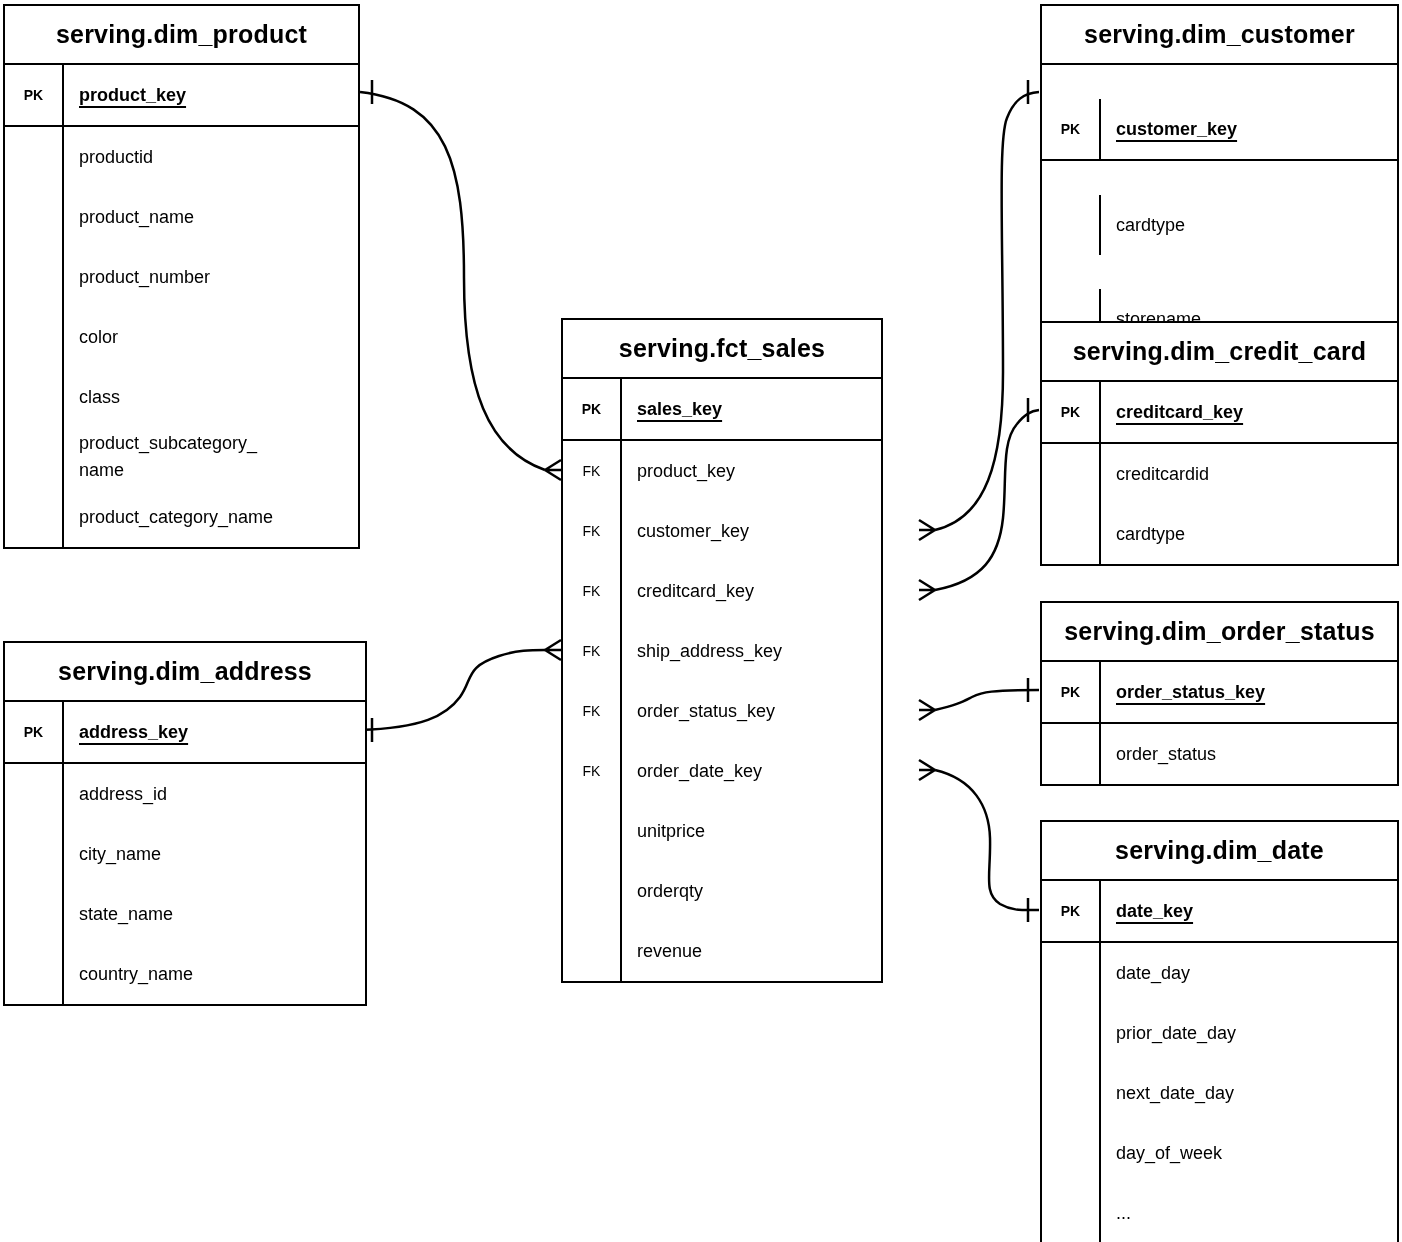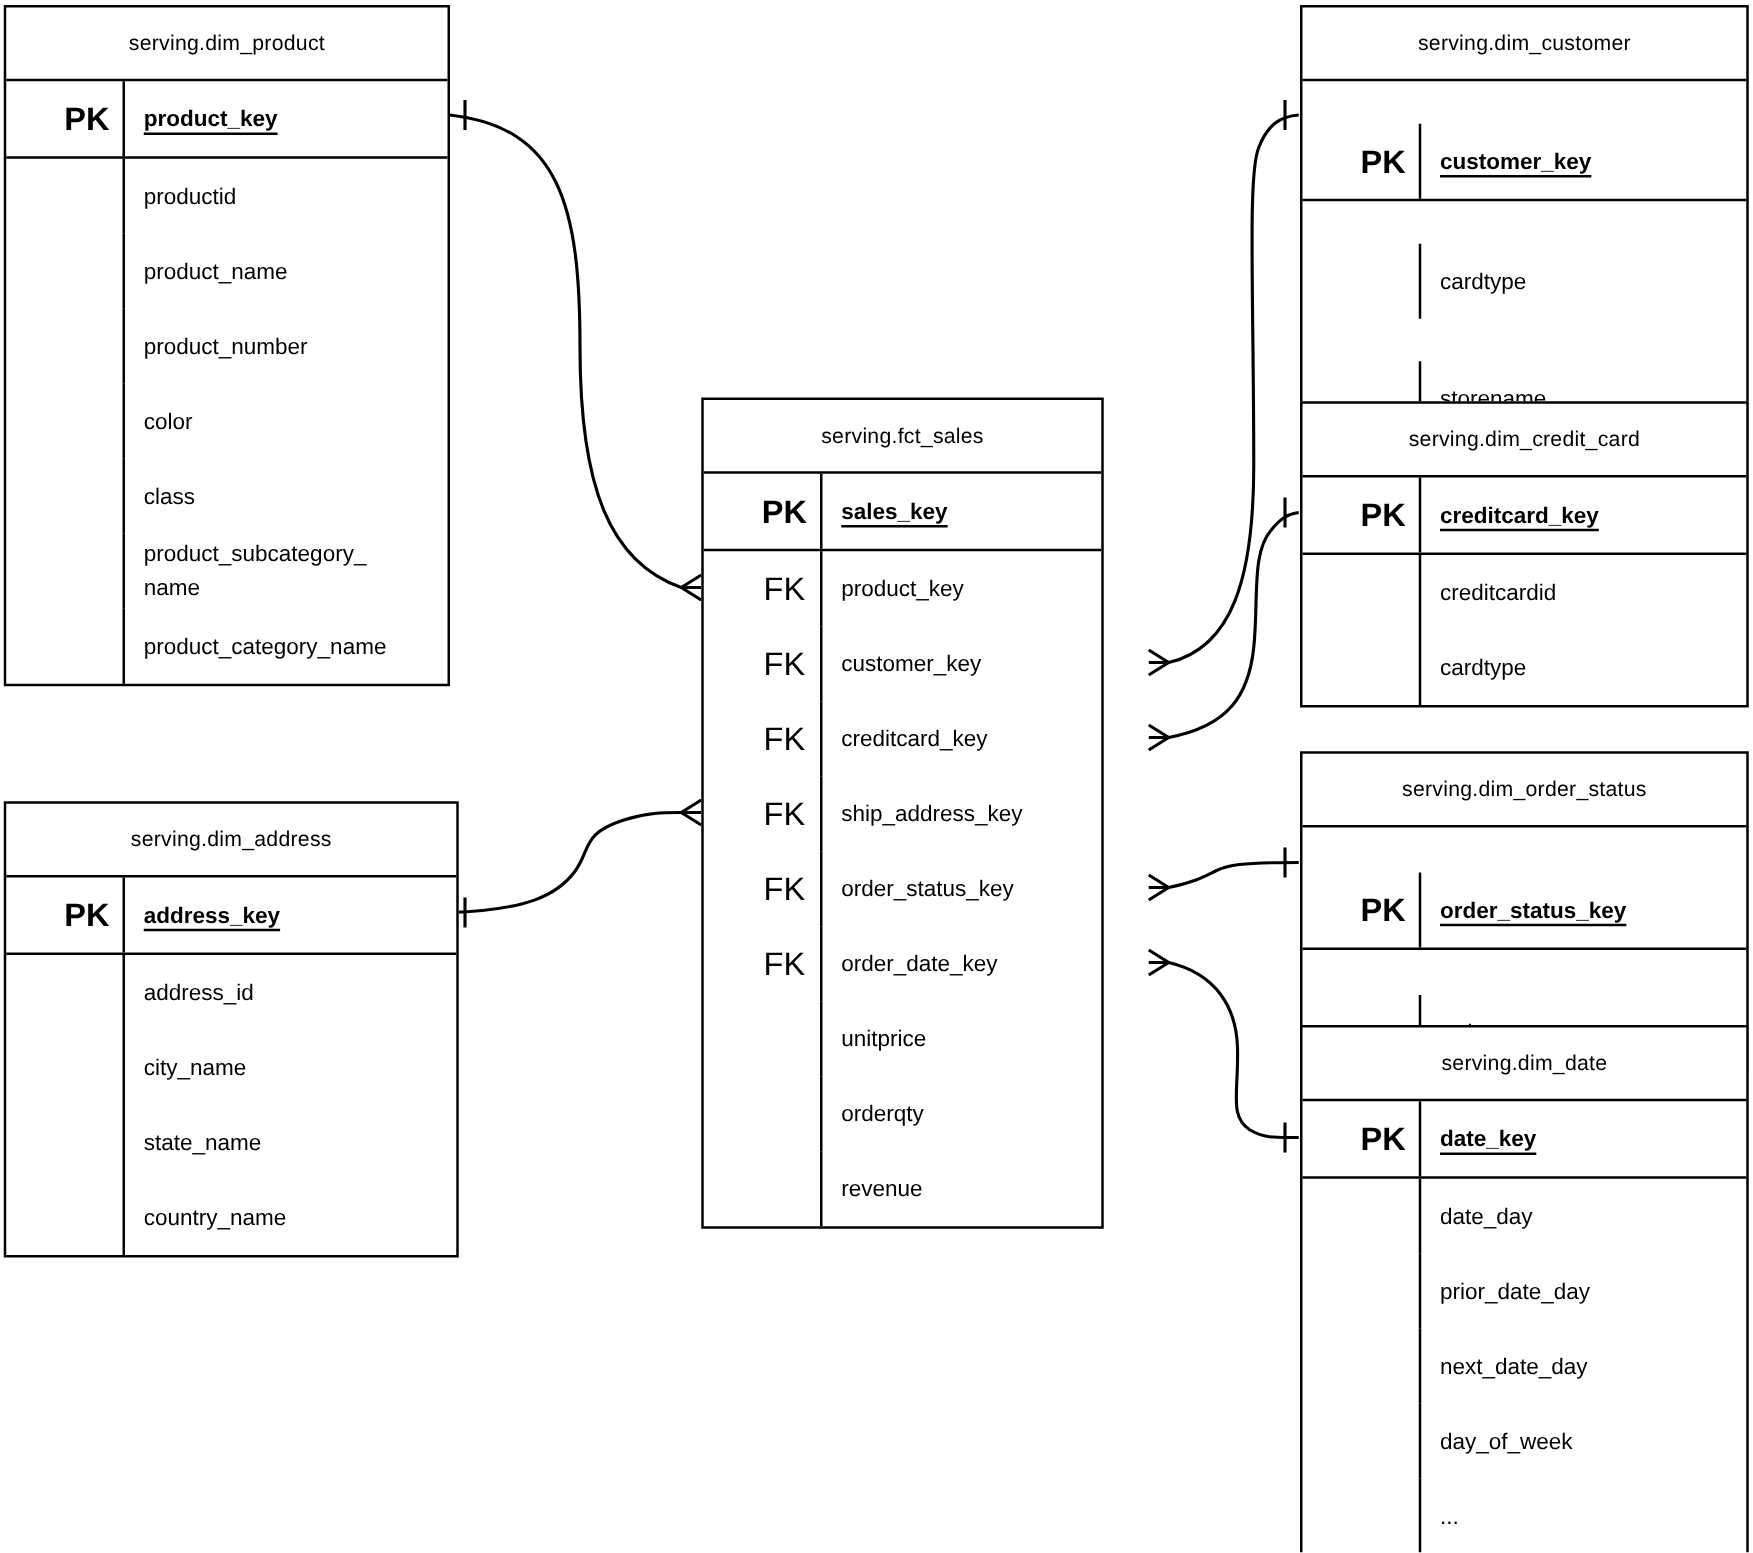--- a/index.html
+++ b/index.html
@@ -9,45 +9,44 @@
     font-family:"Liberation Sans", sans-serif;
   }
   #wires{position:absolute;left:0;top:0;width:1402px;height:1242px;}
   .tbl{
     position:absolute;background:#ffffff;border:2.5px solid #000;
     box-sizing:border-box;display:flex;flex-direction:column;
   }
   .t-title{
     height:57px;flex:none;border-bottom:2.5px solid #000;
     display:flex;align-items:center;justify-content:center;
-    font-weight:400;font-size:17px;letter-spacing:.2px;
+    font-weight:700;font-size:25px;letter-spacing:.2px;
   }
   .row{display:flex;flex:none;min-height:60px;}
   .row.pk{height:60px;border-bottom:2.5px solid #000;}
   .key{
     width:57px;flex:none;border-right:2.5px solid #000;
     display:flex;align-items:center;justify-content:center;
-    font-size:26px;
-    margin-left:36px;
+    font-size:14px;
   }
   .row.pk .key{font-weight:700;}
   .field{
     flex:1;display:flex;align-items:center;
     padding-left:15px;padding-right:6px;
     font-size:18px;line-height:27px;white-space:pre-line;
   }
   .row.pk .field{
     font-weight:700;text-decoration:underline;
     text-underline-offset:5px;text-decoration-thickness:2px;
   }
   
   #tbl-dim_product     {left:3px;   top:4px;   width:357px;}
   #tbl-dim_customer    {left:1040px;top:4px;   width:359px;gap:34px;}
   #tbl-dim_credit_card {left:1040px;top:321px; width:359px;}
-  #tbl-dim_order_status{left:1040px;top:601px; width:359px;gap:36px;}
+  #tbl-dim_order_status{left:1040px;top:601px; width:359px;}
   #tbl-dim_date        {left:1040px;top:820px; width:359px;}
   #tbl-dim_address     {left:3px;   top:641px; width:364px;}
   #tbl-fct_sales       {left:561px; top:318px; width:322px;}
   .wire{stroke:#000;stroke-width:2.5;fill:none;stroke-linejoin:round;}
 </style>
 </head>
 <body>
 
 <div id="canvas">
 

